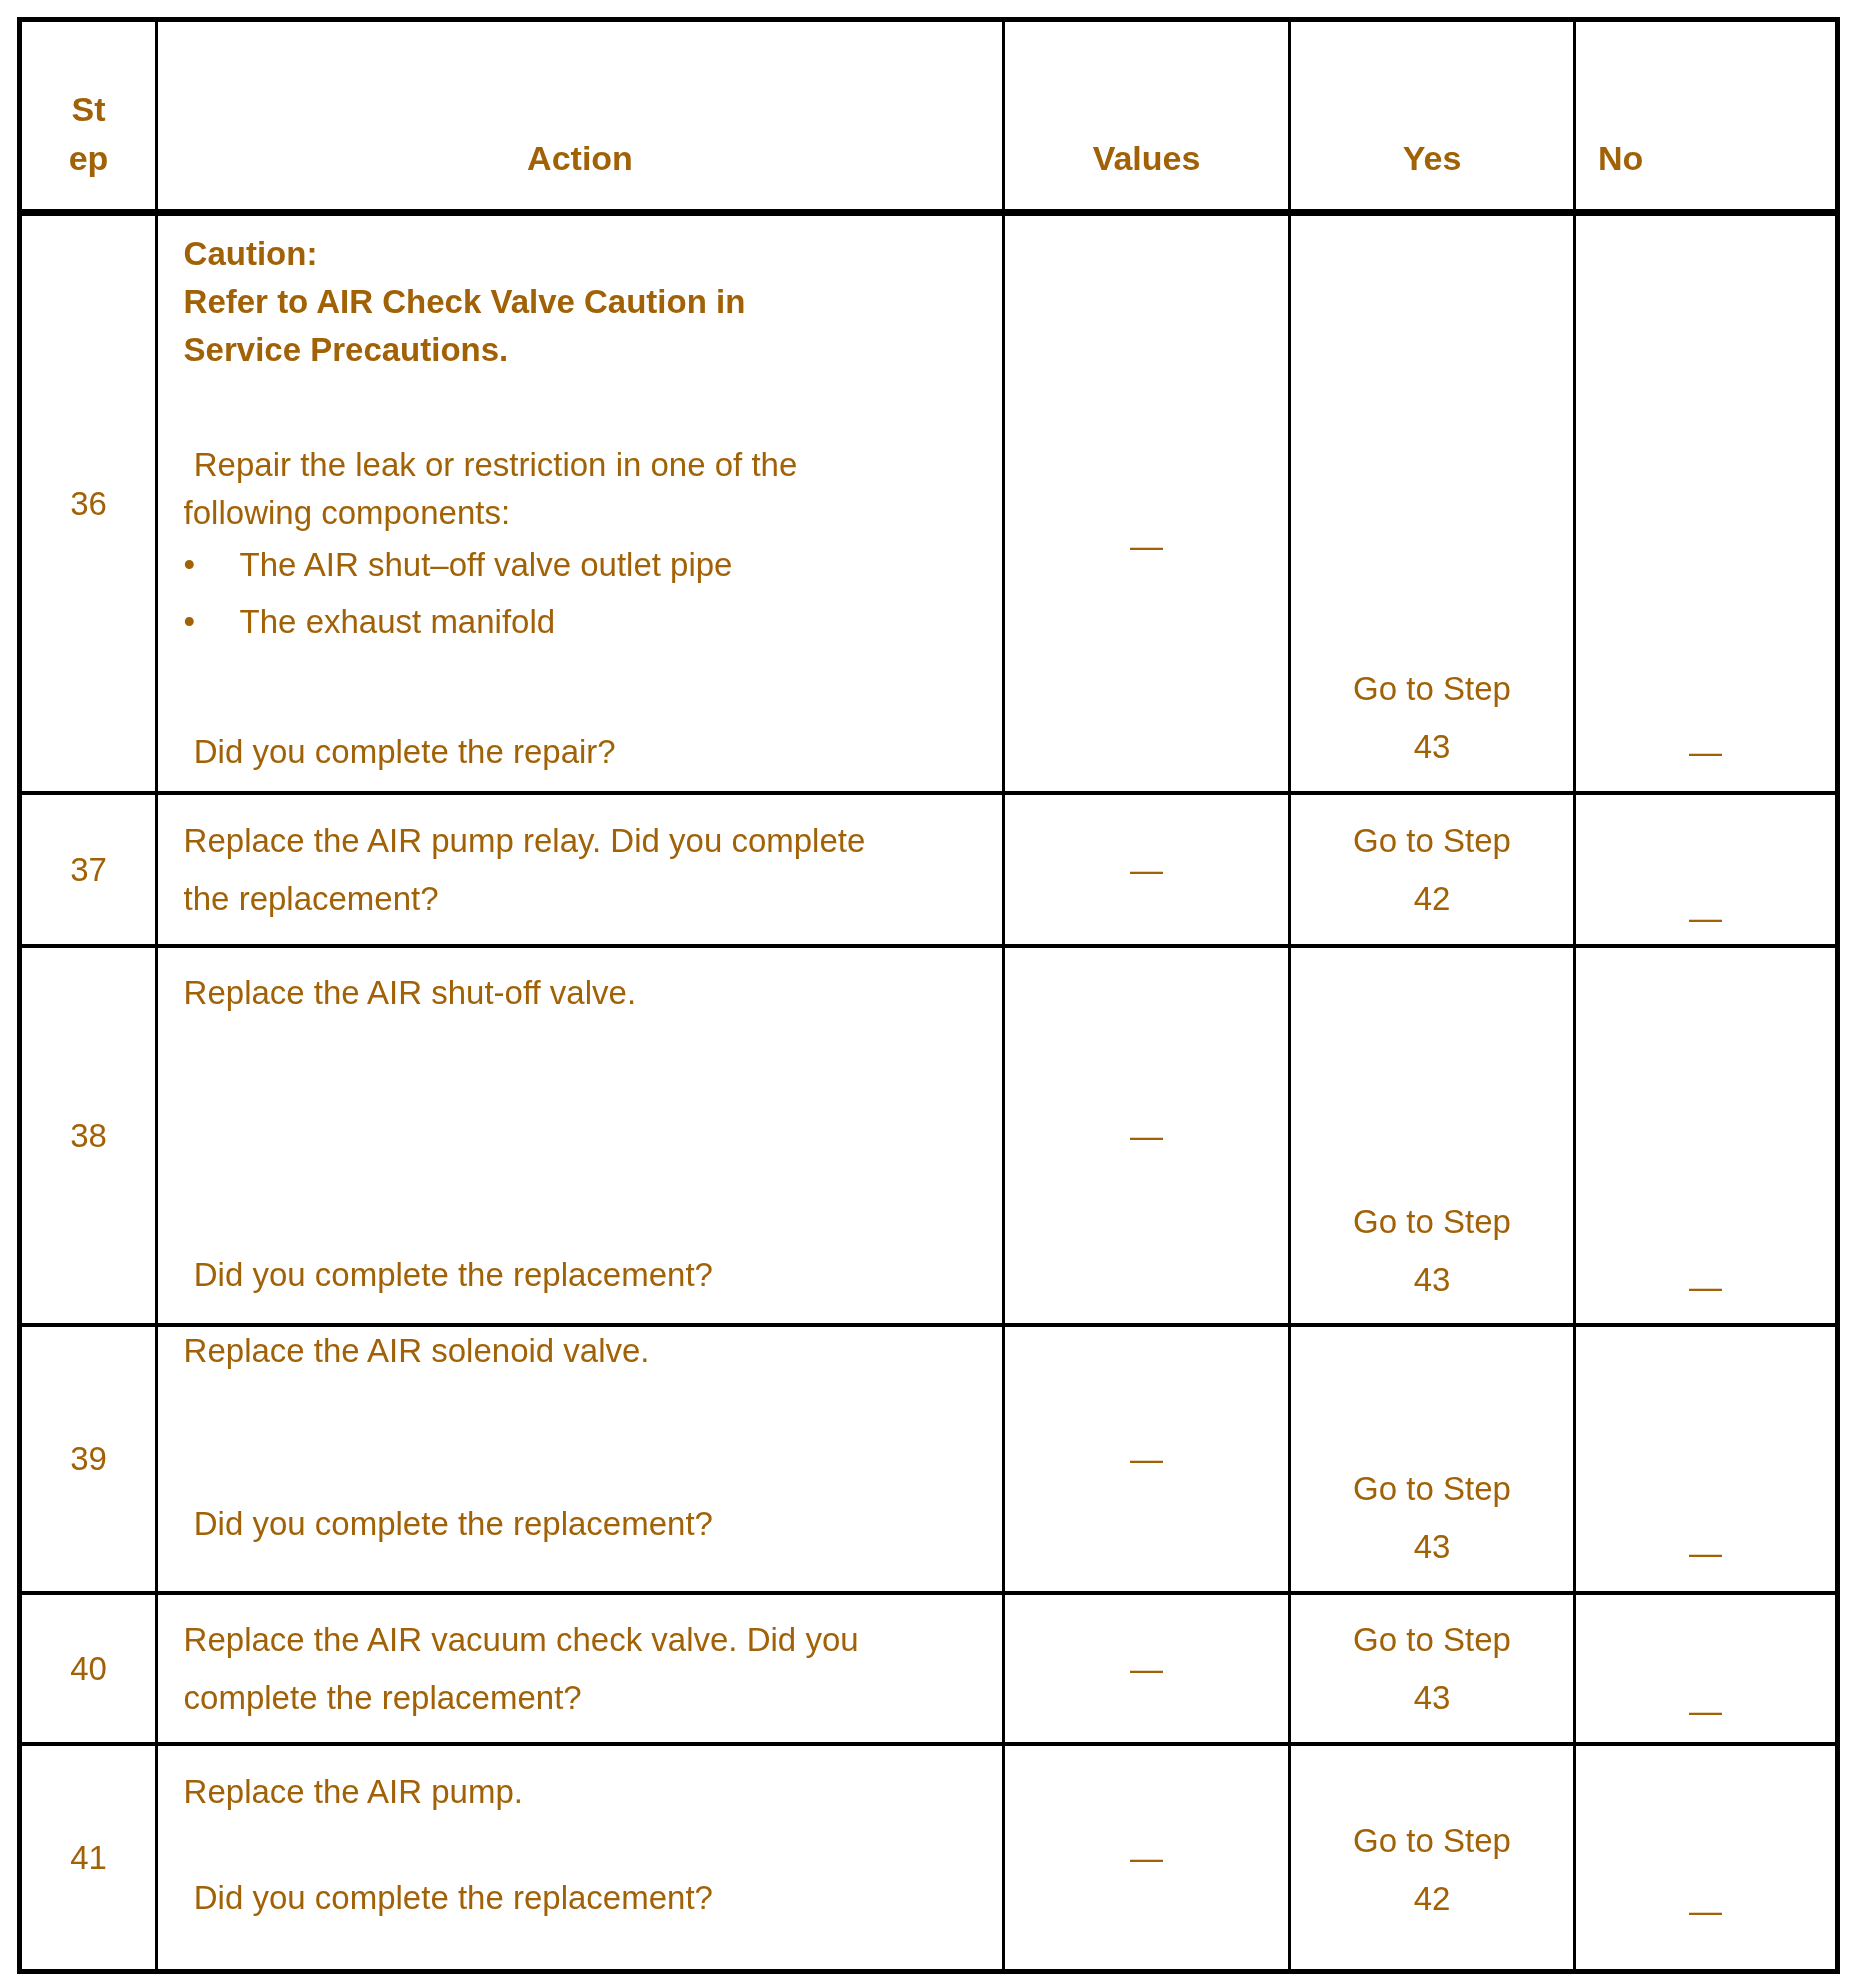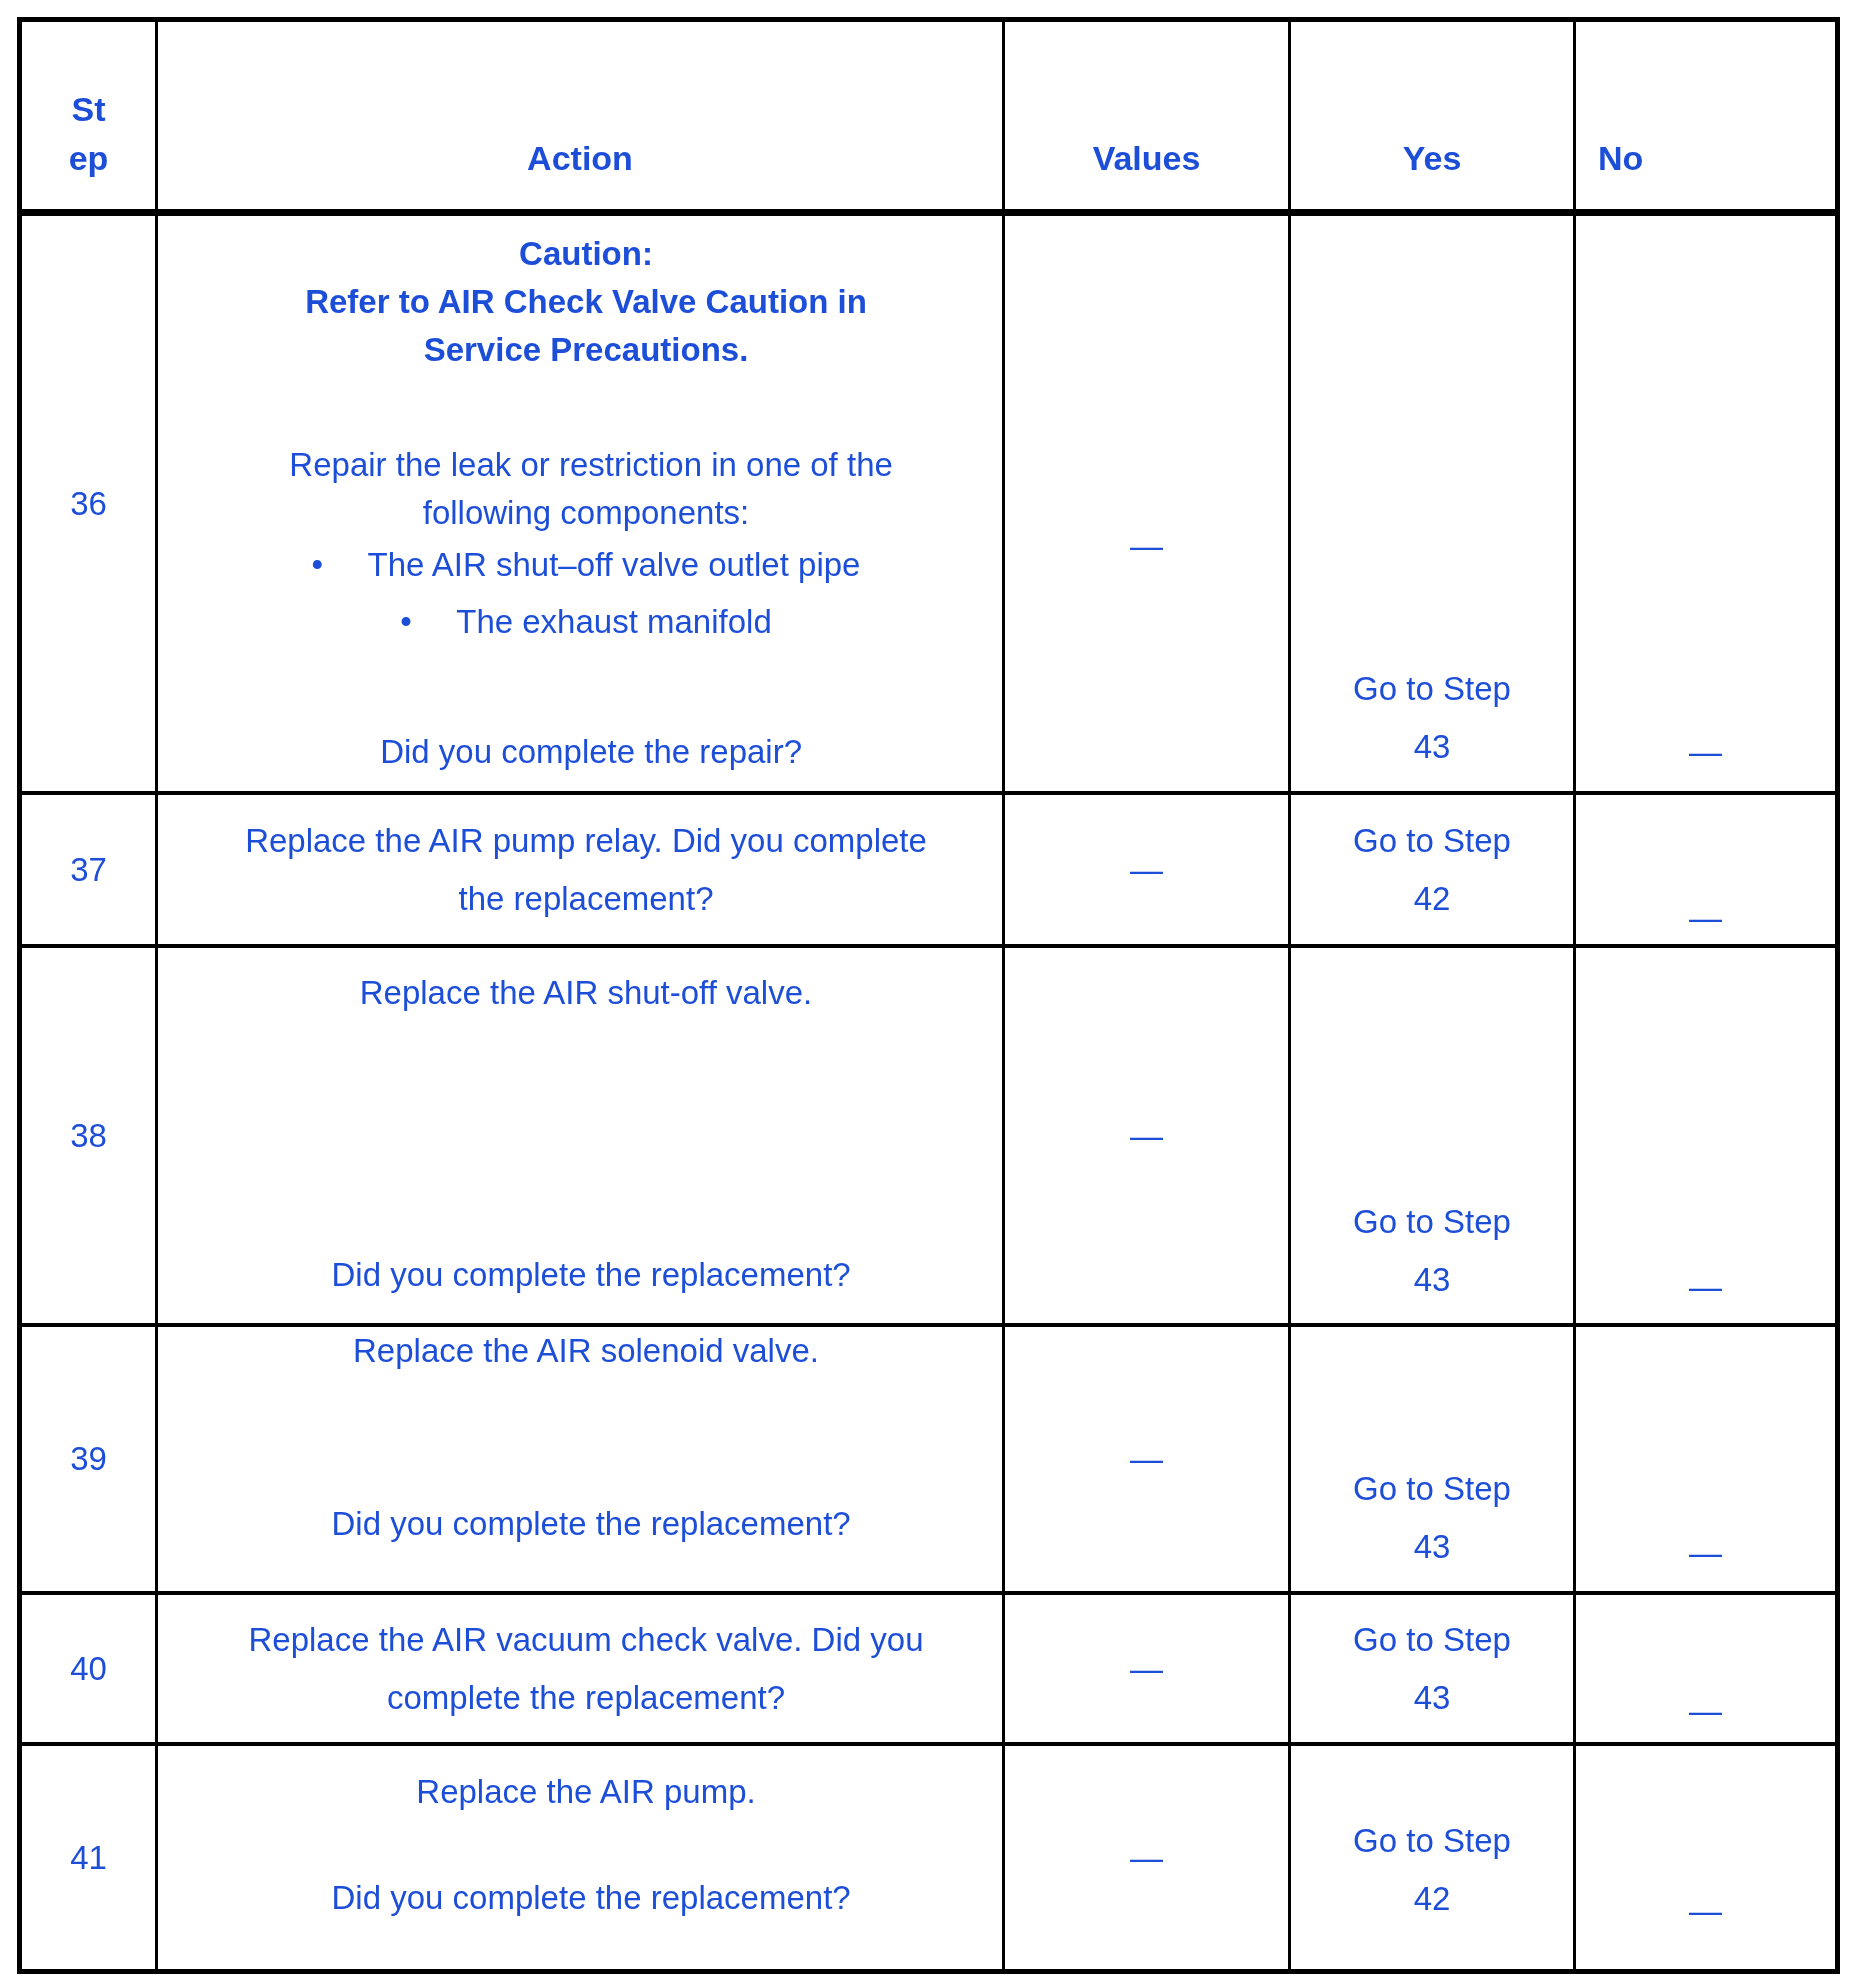--- a/index.html
+++ b/index.html
@@ -1,36 +1,36 @@
 <!DOCTYPE html>
 <html style="font-size:13.6px"><head>
 <meta charset="utf-8">
 <style>
   html,body{margin:0;padding:0;background:#ffffff;}
   .page{
     position:relative;
     width:1854px;height:1983px;
     background:#ffffff;
     font-family:"Liberation Sans", sans-serif;
-    color:#1d4ed8;
+    color:#a16207;
     border-radius:12px;
   }
   .dtable{
     position:absolute;left:17px;top:17px;
     width:1823px;height:1957px;
     box-sizing:border-box;
     border:5.1px solid #000;
     display:grid;
     grid-template-columns:133px 847px 286px 285px 262px;
     grid-template-rows:194px 575px 153px 379px 268px 151px 227px;
     background:#fff;
   }
   .cell{box-sizing:border-box;overflow:hidden;}
   
-  .bl{border-left:3.4px solid #000;align-items:center;}
+  .bl{border-left:3.4px solid #000;}
   
   .hb{border-bottom:7.7px solid #000;}  
   .bt{border-top:4.3px solid #000;}     
 
   .line{font-size:33px;line-height:58px;white-space:nowrap;}
   .bold{font-weight:bold;}
   .indent{text-indent:10.2px;}
   .dash{font-size:33px;line-height:48px;}
 
   

